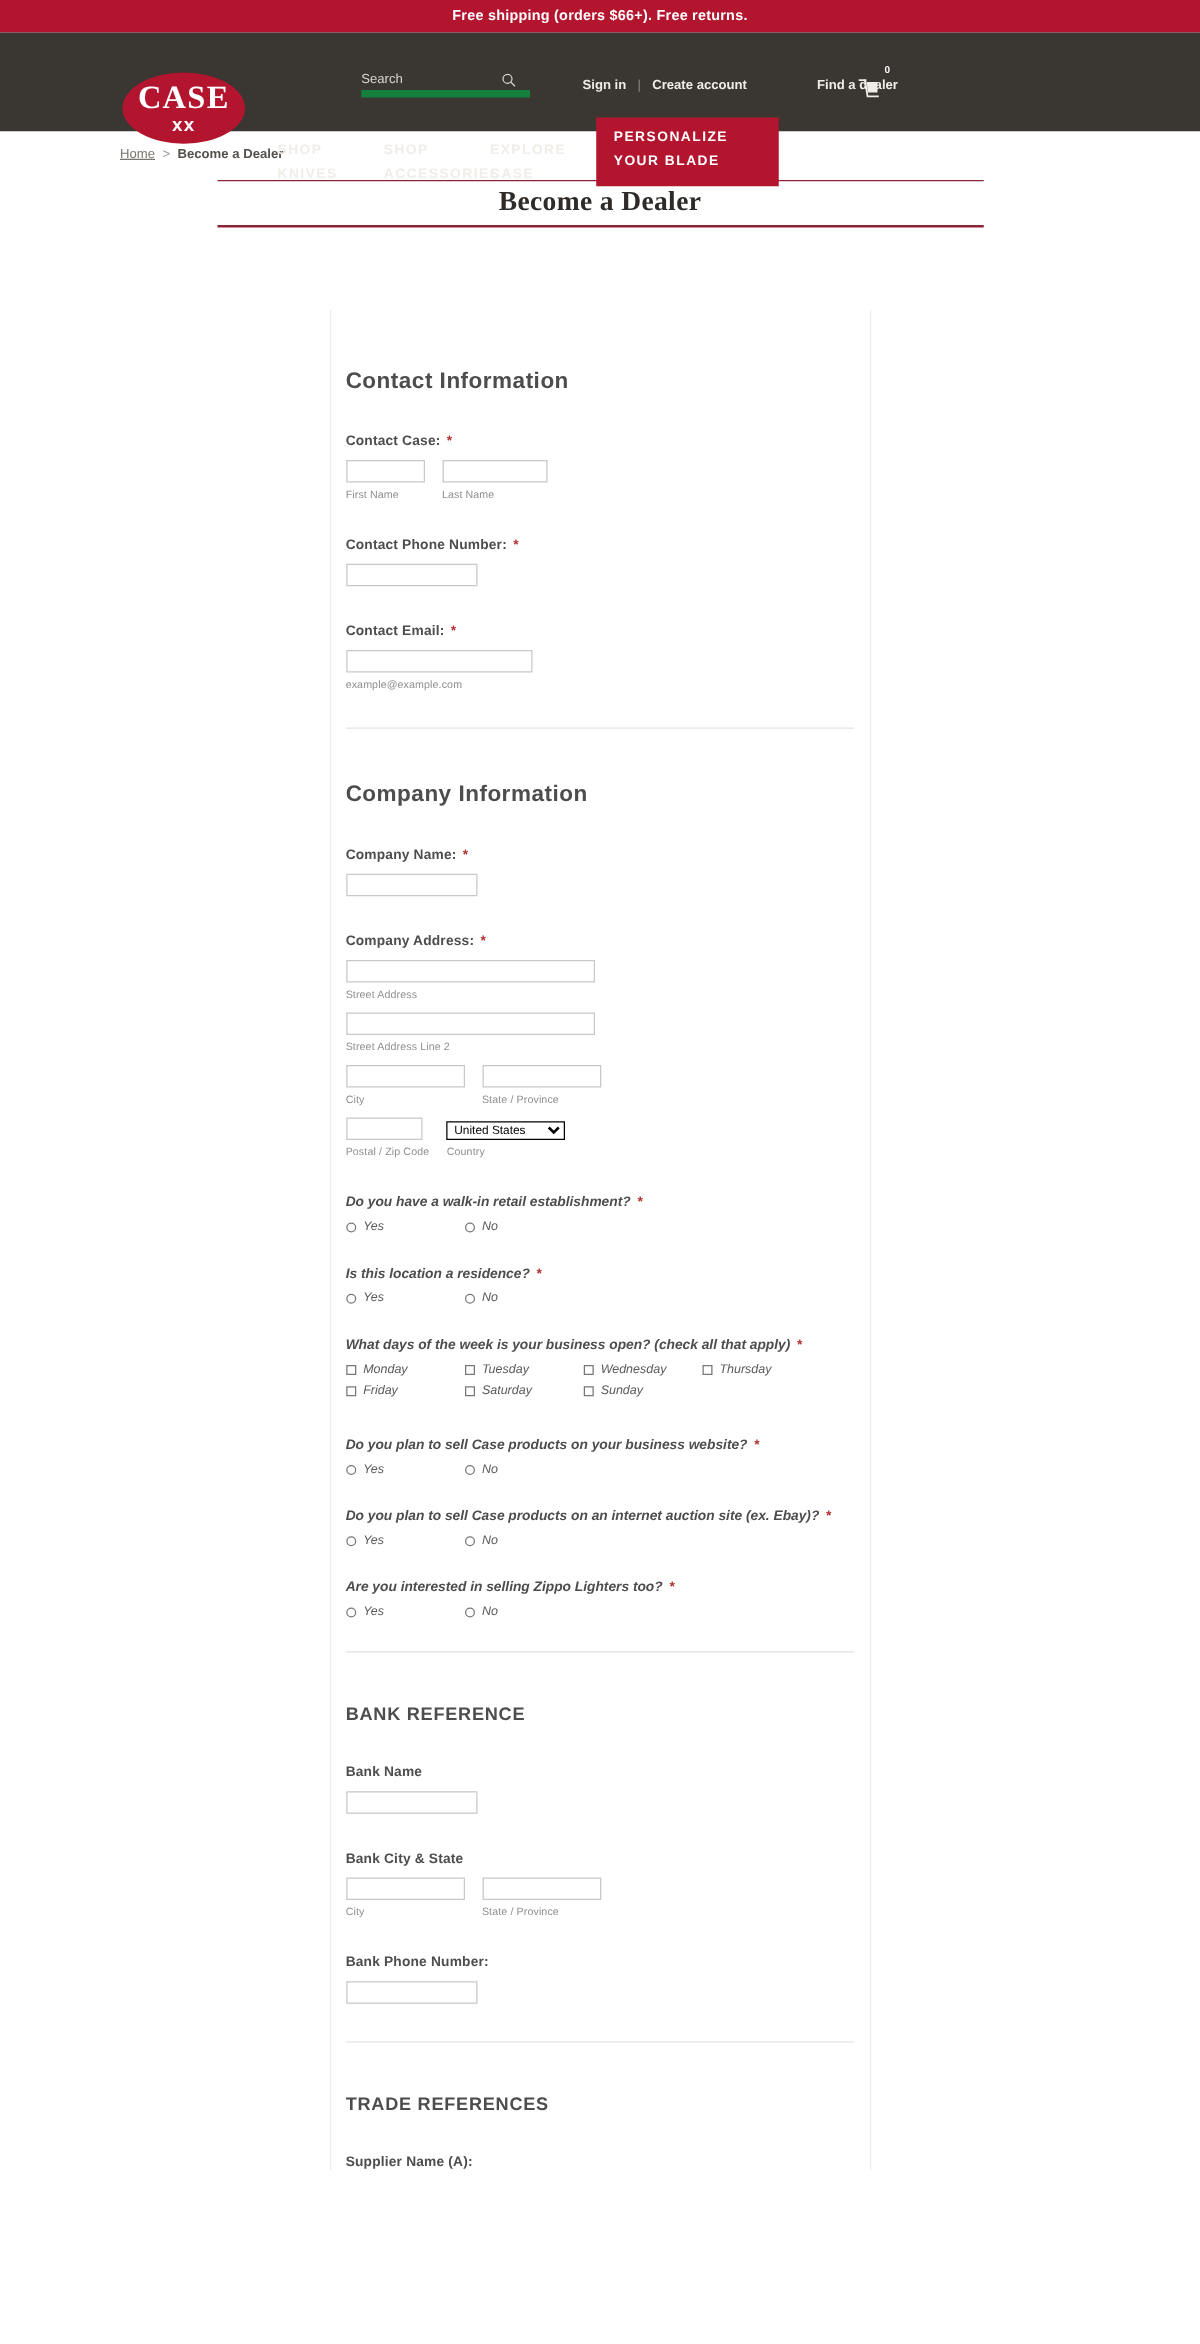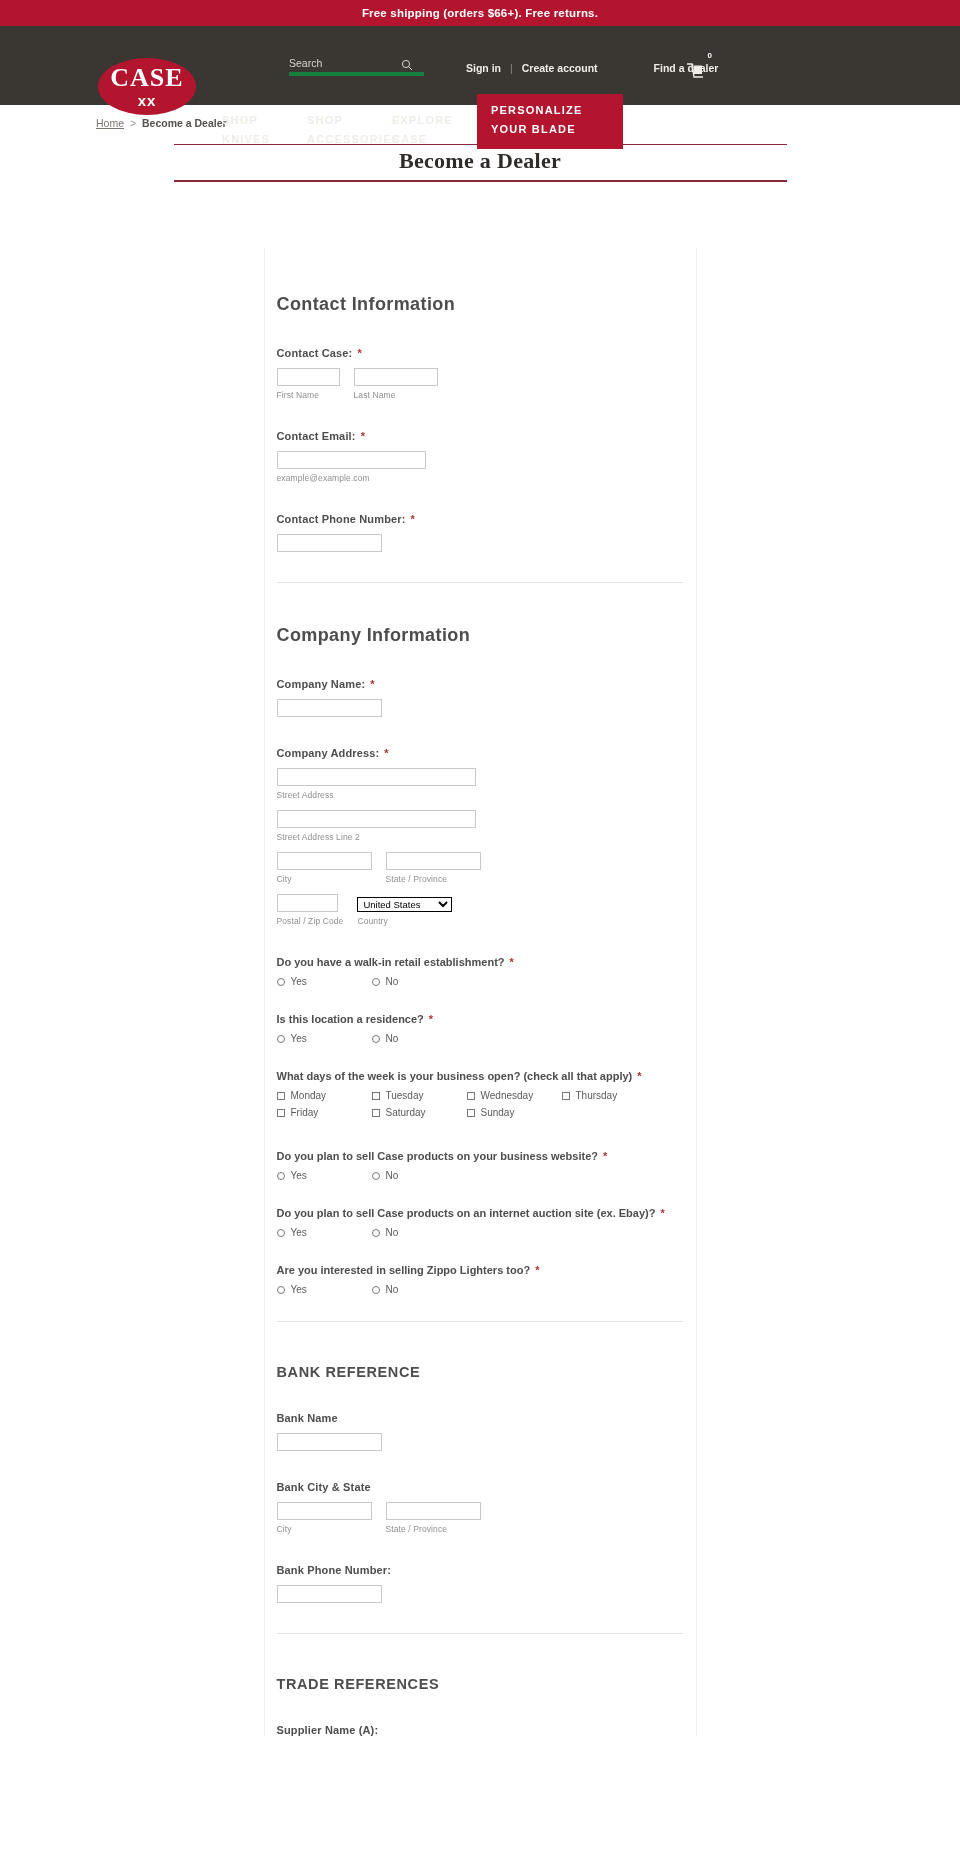--- a/index.html
+++ b/index.html
@@ -52,21 +52,21 @@
     letter-spacing:1px;
     line-height:1;
   }
   .logo-sub { font-size:15px; font-weight:bold; letter-spacing:1px; margin-top:1px; }
 
   .search-wrap {
     position:absolute;
     left:289px;
     top:31px;
     width:135px;
-    border-bottom:4px solid #15803d;
+    border-bottom:6px solid #15803d;
     padding-bottom:3px;
     display:flex;
     align-items:center;
   }
   .search-input {
     background:transparent;
     border:0;
     outline:0;
     color:#d8d4d0;
     font-family:"Liberation Sans", sans-serif;
@@ -233,21 +233,21 @@
     width:95px;
     height:15px;
     font-family:"Liberation Sans", sans-serif;
     font-size:9.5px;
     border:1px solid #000;
     background:#fff;
     padding:0 1px;
     color:#000;
   }
 
-  .question { margin-bottom:26px; }
+  .question { margin-bottom:26px;font-style:italic; }
   .question-label {
     font-size:11px;
     font-weight:bold;
     color:#4d4d4d;
     margin-bottom:8px;
   }
   .choices { display:flex; }
   .choice {
     display:flex;
     align-items:center;
@@ -380,31 +380,31 @@
       </div>
       <div class="col">
         <input class="txt w-name2" type="text" style="">
         <div class="sub-label">Last Name</div>
       </div>
     </div>
   </div>
 
   <div class="field">
     <div class="field-label">
+      <span>Contact Phone Number:</span><span class="req">*</span>
+    </div>
+    <input class="txt w-phone" type="text" style="">
+  </div>
+
+  <div class="field">
+    <div class="field-label">
       <span>Contact Email:</span><span class="req">*</span>
     </div>
     <input class="txt w-email" type="text" style="">
     <div class="sub-label">example@example.com</div>
-  </div>
-
-  <div class="field">
-    <div class="field-label">
-      <span>Contact Phone Number:</span><span class="req">*</span>
-    </div>
-    <input class="txt w-phone" type="text" style="">
   </div>
 
   <div class="divider"></div>
 
   <h2 class="section-heading">Company Information</h2>
 
   <div class="field">
     <div class="field-label">
       <span>Company Name:</span><span class="req">*</span>
     </div>

